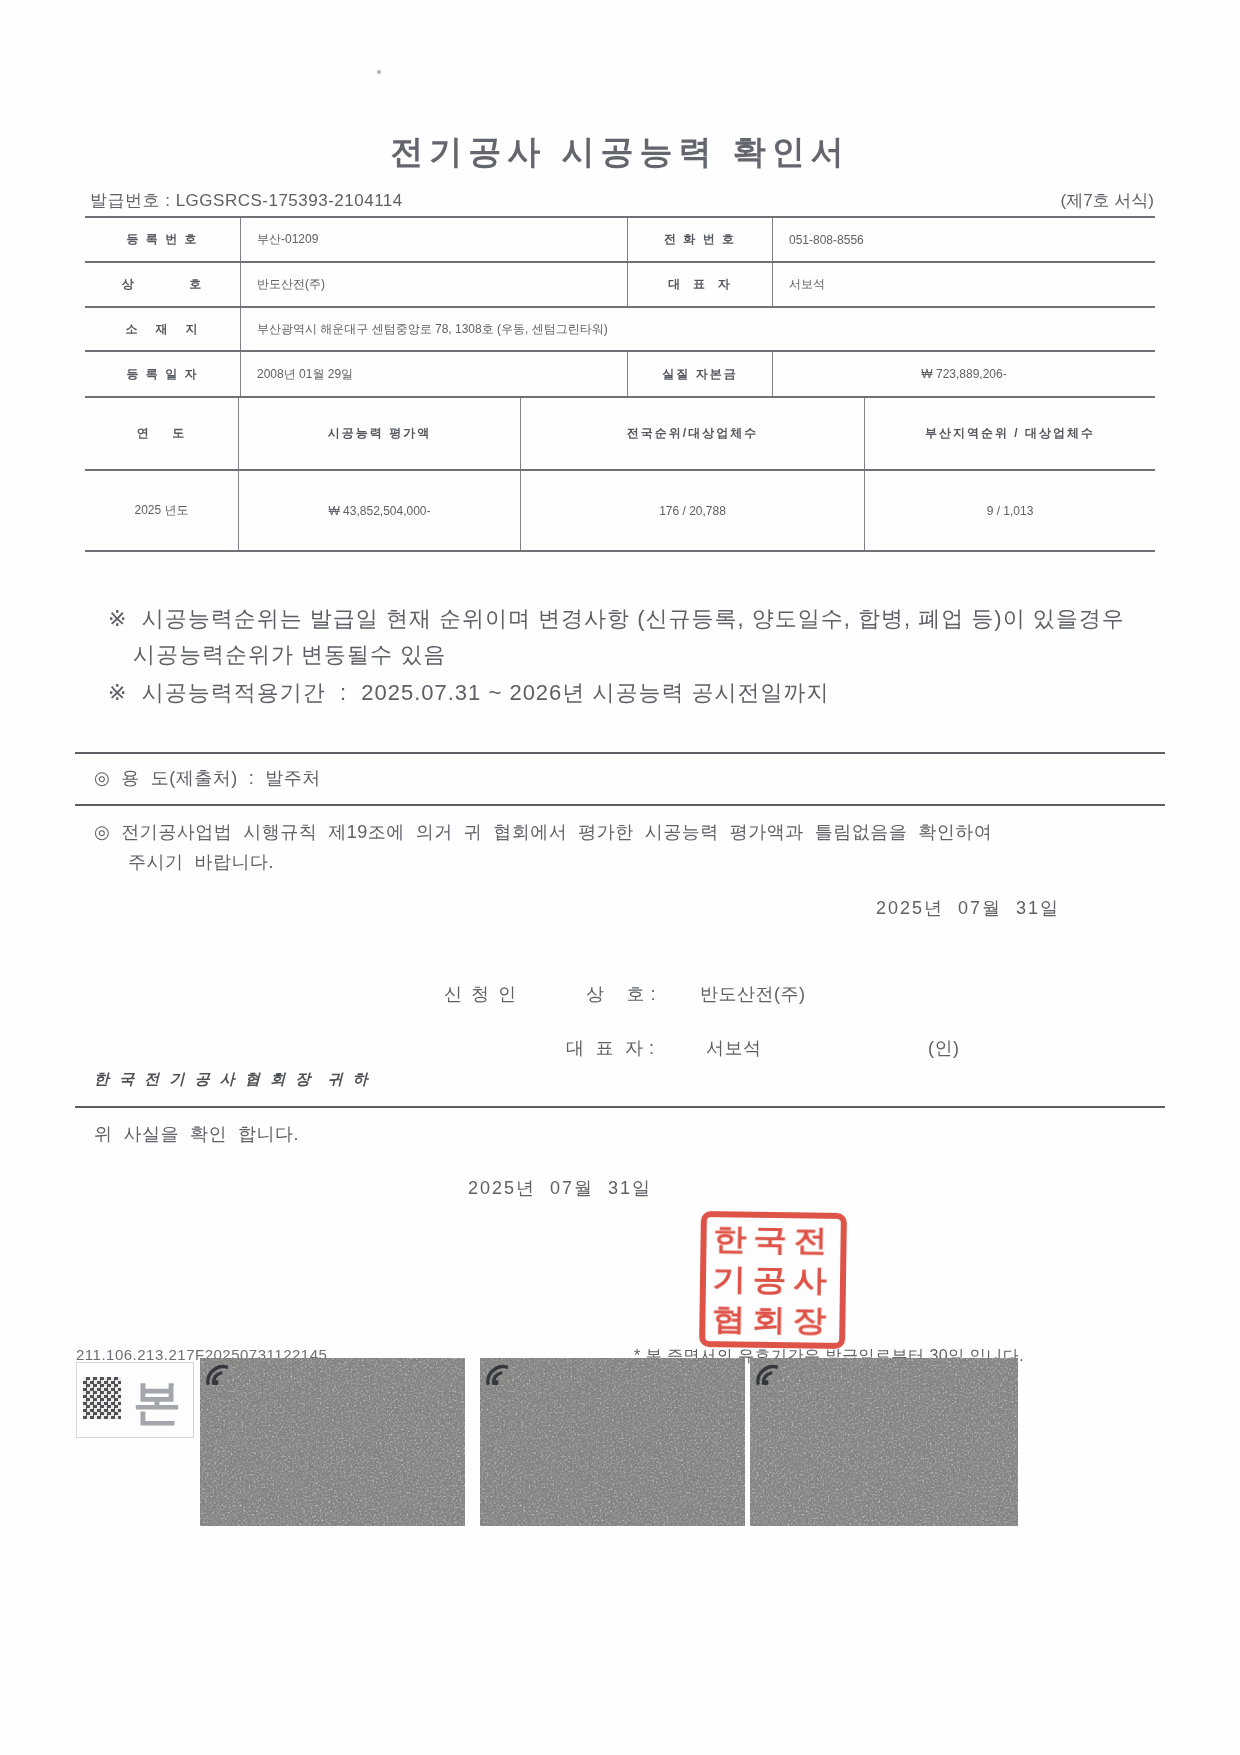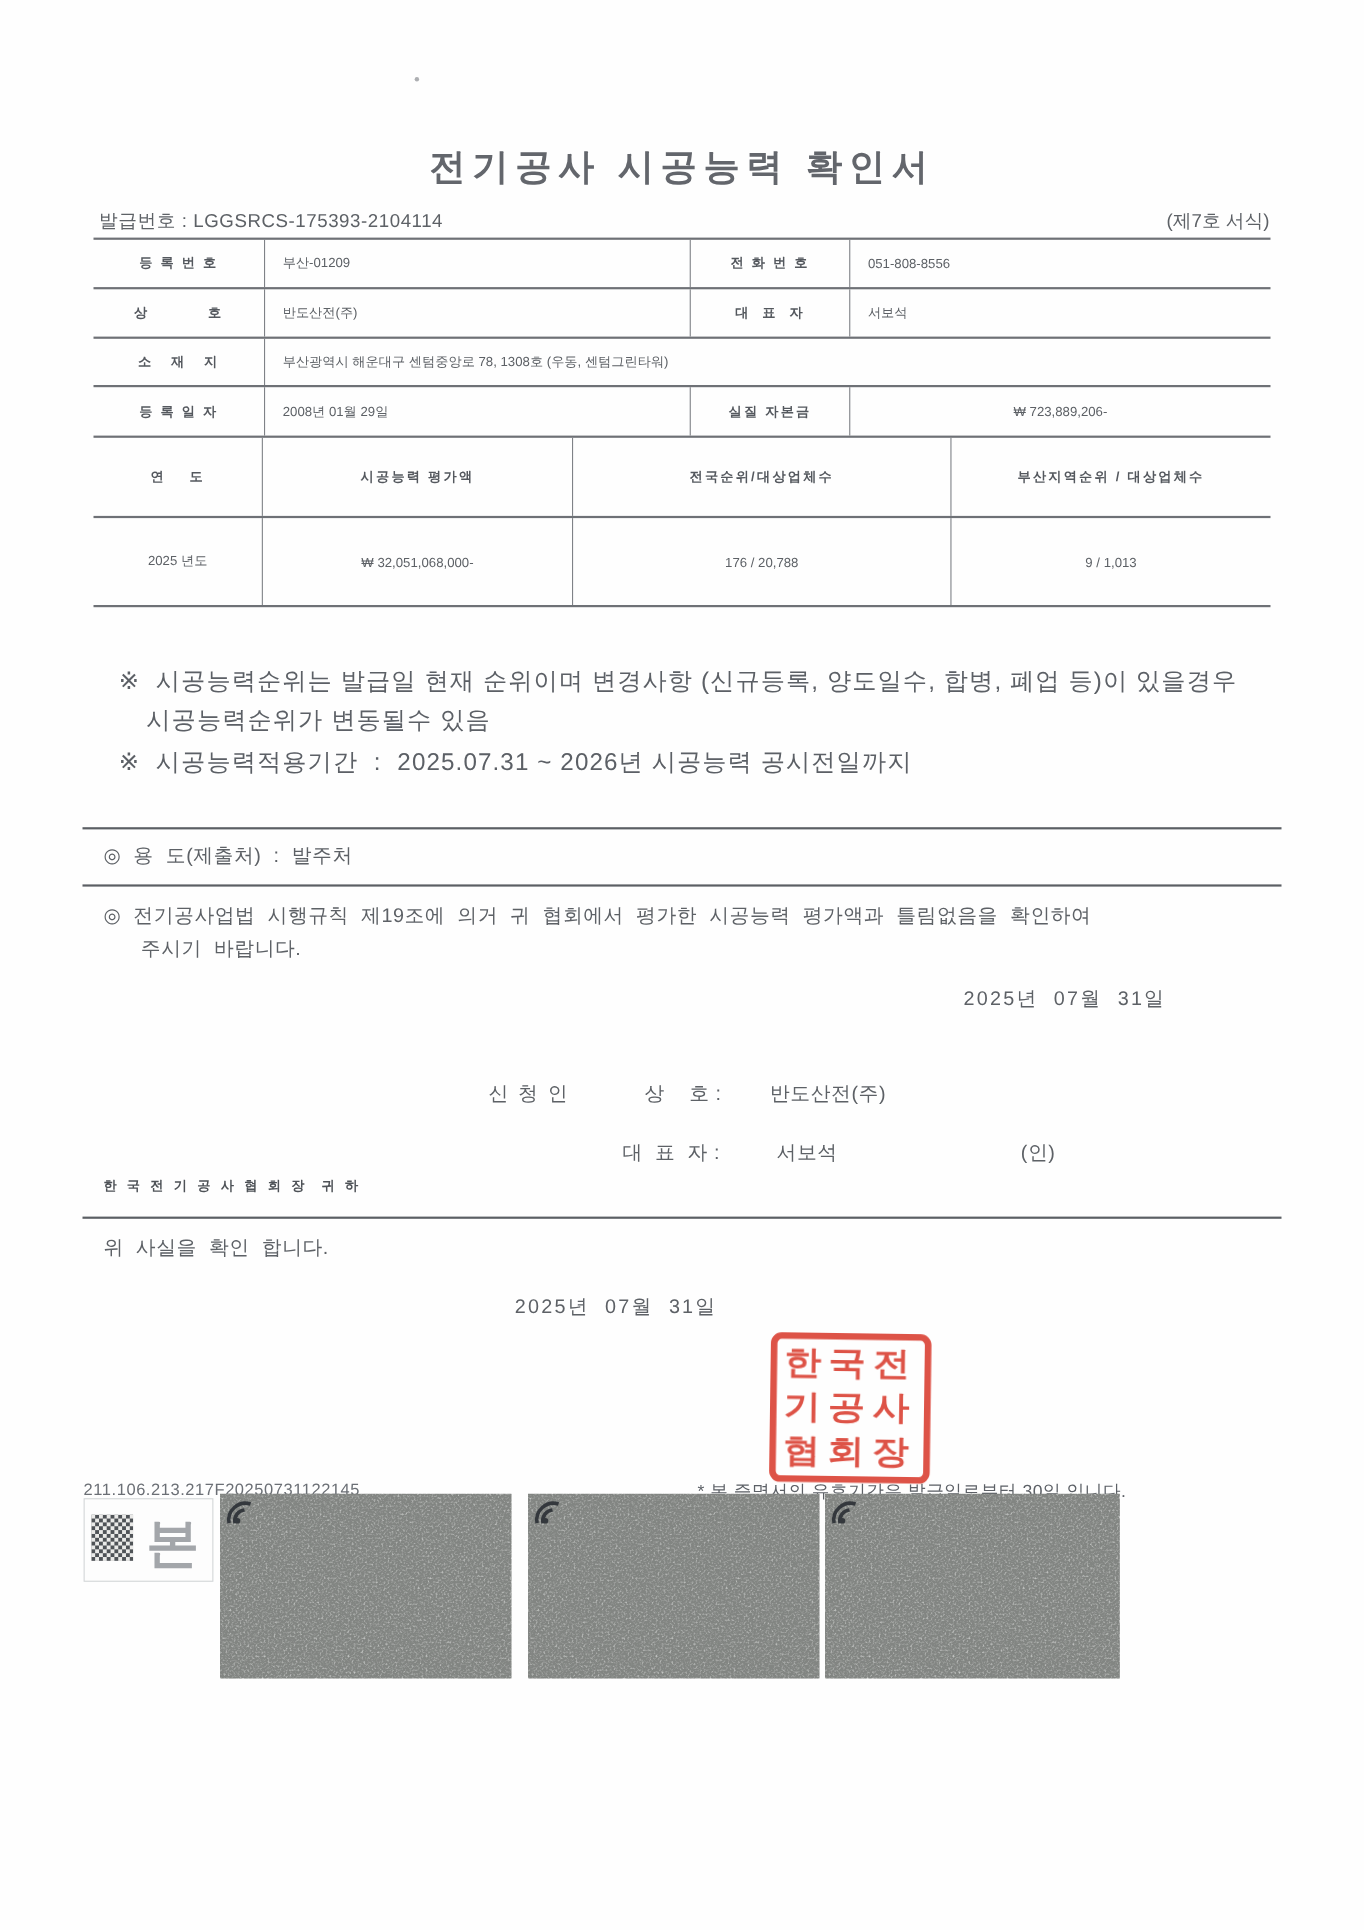--- a/index.html
+++ b/index.html
@@ -27,21 +27,21 @@
   .lab { justify-content:center; letter-spacing:2px; font-weight:600; color:#54585e; }
   .ctr { justify-content:center; text-align:center; }
   .h45{height:45px} .h44{height:44px} .h46{height:46px} .h73{height:73px} .h81{height:81px}
   .w1{width:155px} .w2{width:387px} .w3{width:145px} .w4{width:383px} .w5{width:915px}
   .c1{width:153px} .c2{width:282px} .c3{width:344px} .c4{width:291px}
 
   .note { position:absolute; font-size:22px; letter-spacing:1px; color:#5c6066; }
   .rule { position:absolute; left:75px; width:1090px; height:0; border-top:2px solid #5b5f64; }
   .body-line { position:absolute; font-size:18px; letter-spacing:.5px; }
   .date-line { position:absolute; font-size:18px; letter-spacing:2px; }
-  .recipient { position:absolute; left:94px; top:1070px; font-size:12px; font-weight:700; letter-spacing:3px; color:#4e5257; }
+  .recipient { position:absolute; left:94px; top:1070px; font-size:15px; font-weight:700; letter-spacing:3px; color:#4e5257;font-style:italic; }
 
   .issuer {
     position:absolute; left:318px; top:1253px; font-size:40px; font-weight:600;
     letter-spacing:6px; color:#54585e; z-index:1;
   }
 
   .seal {
     position:absolute; left:700px; top:1212px; width:146px; height:136px;
     border:6px solid #dc4437; border-radius:10px; box-sizing:border-box;
     transform:rotate(.8deg); opacity:.92; z-index:2; mix-blend-mode:multiply;
@@ -102,21 +102,21 @@
       <div class="cell ctr w4 t">₩ 723,889,206-</div>
     </div>
     <div class="trow h73">
       <div class="cell lab ctr c1 t">연    도</div>
       <div class="cell lab ctr c2 t">시공능력 평가액</div>
       <div class="cell lab ctr c3 t">전국순위/대상업체수</div>
       <div class="cell lab ctr c4 t">부산지역순위 / 대상업체수</div>
     </div>
     <div class="trow h81">
       <div class="cell ctr c1 t">2025 년도</div>
-      <div class="cell ctr c2 t">₩ 32,051,068,000-</div>
+      <div class="cell ctr c2 t">₩ 43,852,504,000-</div>
       <div class="cell ctr c3 t">176 / 20,788</div>
       <div class="cell ctr c4 t">9 / 1,013</div>
     </div>
   </div>
 
   <div class="note t" style="left:108px; top:604px;">※  시공능력순위는 발급일 현재 순위이며 변경사항 (신규등록, 양도일수, 합병, 폐업 등)이 있을경우</div>
   <div class="note t" style="left:133px; top:640px;">시공능력순위가 변동될수 있음</div>
   <div class="note t" style="left:108px; top:678px;">※  시공능력적용기간  :  2025.07.31 ~ 2026년 시공능력 공시전일까지</div>
 
   <div class="rule" style="top:752px;"></div>

